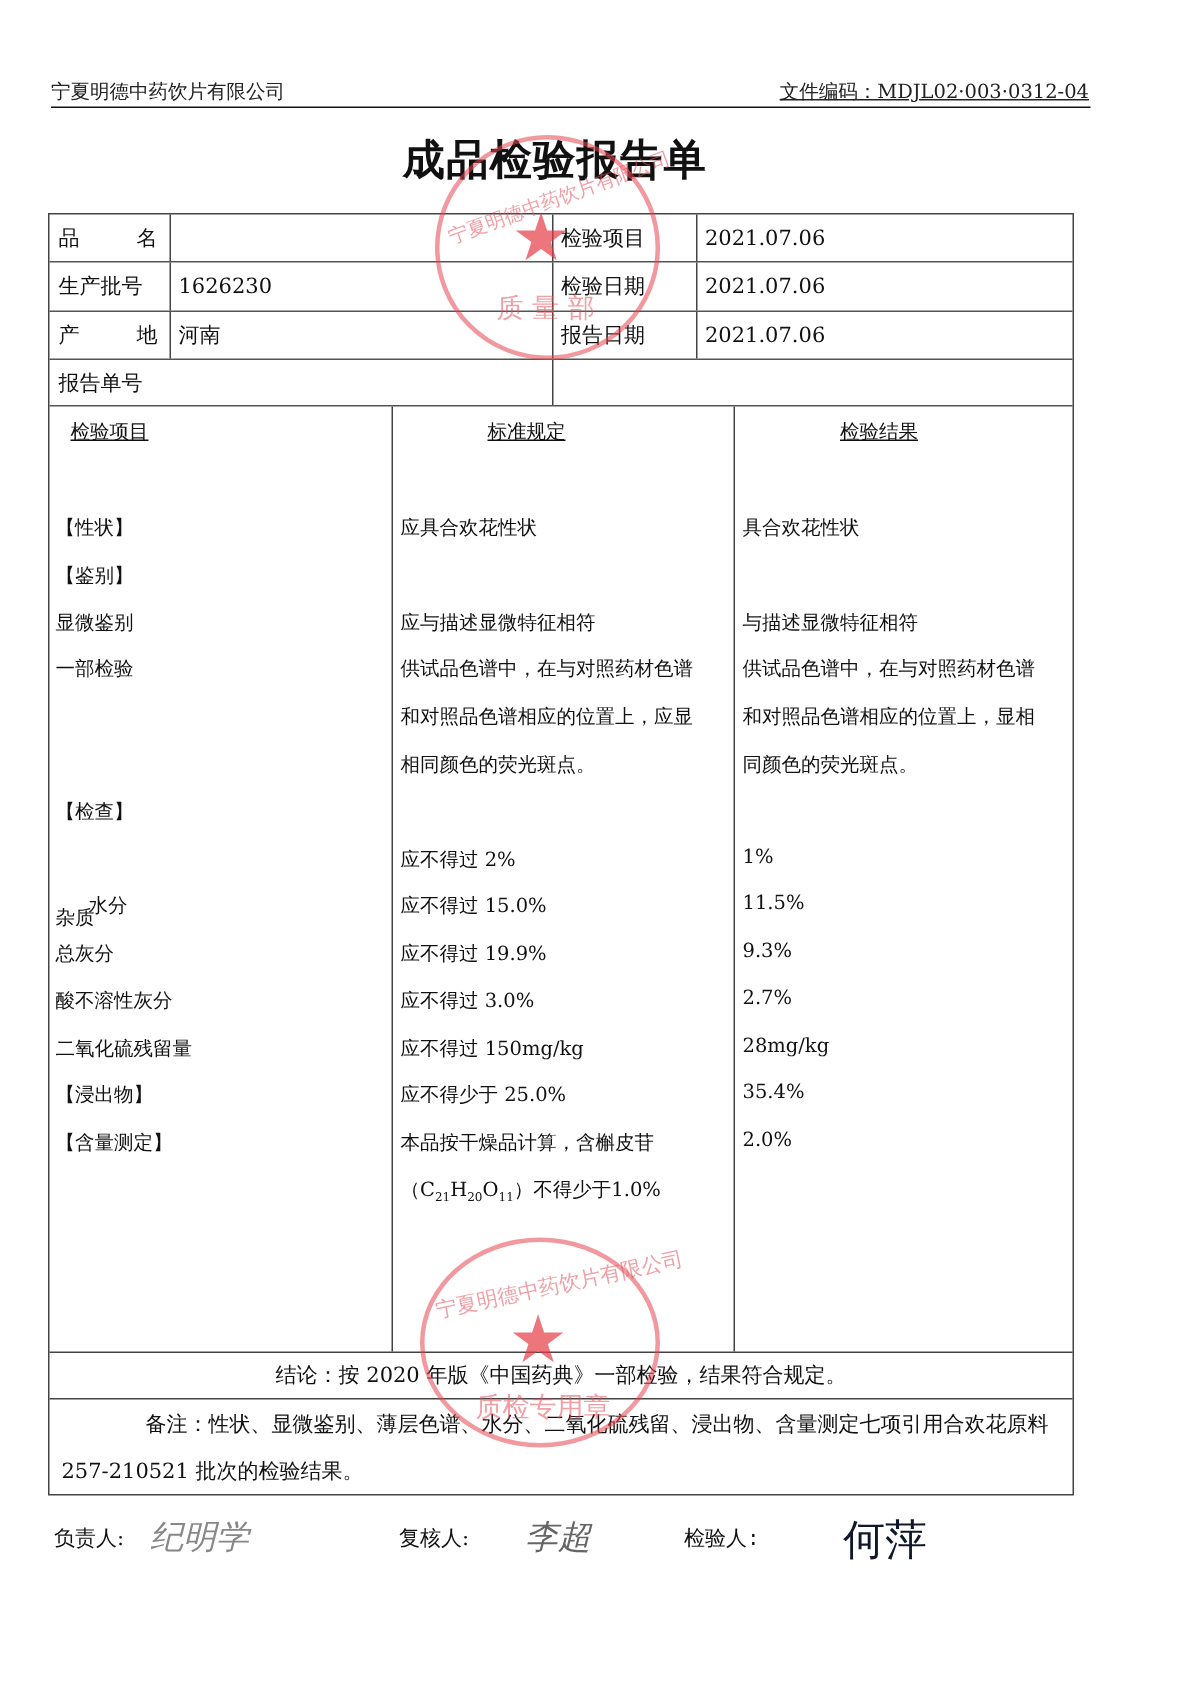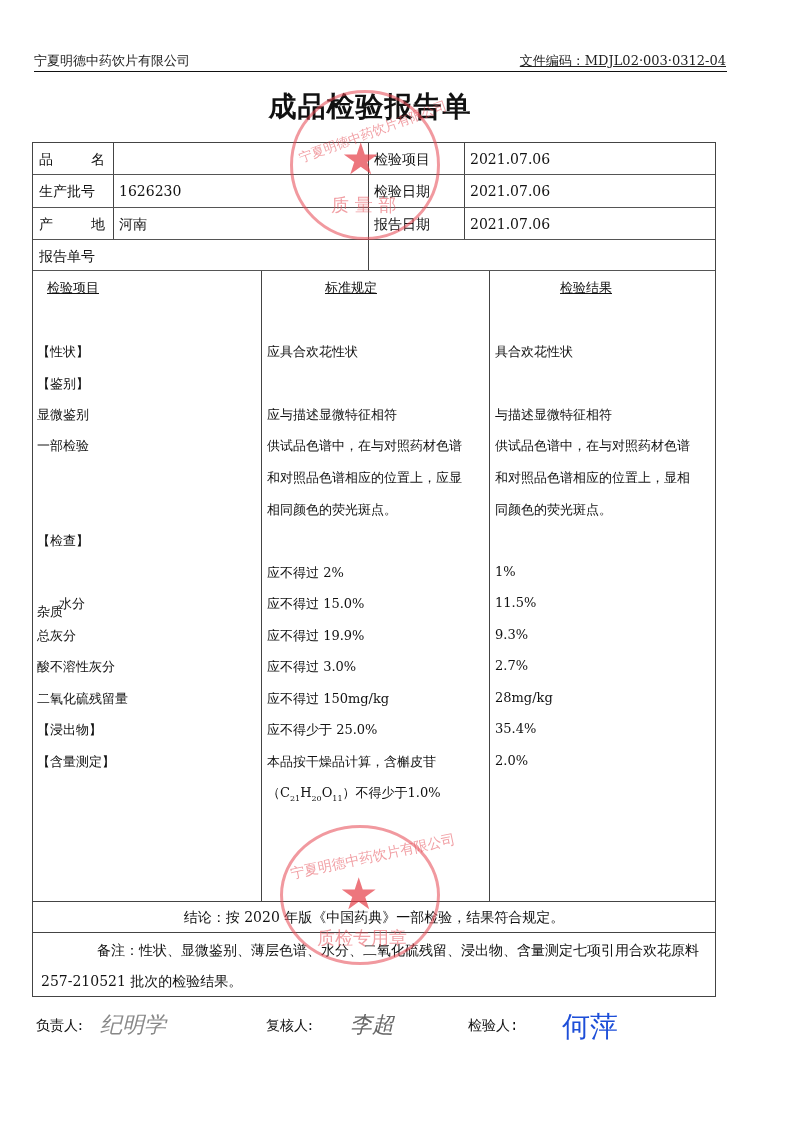--- a/index.html
+++ b/index.html
@@ -157,22 +157,22 @@
   </div>
 
   <div class="conclusion">结论：按 2020 年版《中国药典》一部检验，结果符合规定。</div>
   <div class="remark">备注：性状、显微鉴别、薄层色谱、水分、二氧化硫残留、浸出物、含量测定七项引用合欢花原料 257-210521 批次的检验结果。</div>
 </div>
 
 <div class="sign" style="left:36px;">负责人:</div>
 <div class="sig" style="left:100px;top:1010px;font-size:22px;font-style:italic;color:#888;">纪明学</div>
 <div class="sign" style="left:266px;">复核人:</div>
 <div class="sig" style="left:350px;top:1010px;font-size:22px;font-style:italic;color:#666;">李超</div>
-<div class="sign" style="left:468px;font-family:Liberation Mono, monospace;">检验人:</div>
-<div class="sig" style="left:562px;top:1008px;font-size:28px;color:#1d4ed8;">何萍</div>
+<div class="sign" style="left:456px;font-family:Liberation Mono, monospace;">检验人:</div>
+<div class="sig" style="left:562px;top:1008px;font-size:28px;color:#0f172a;">何萍</div>
 
 <div class="stamp" style="left:290px;top:90px;width:150px;height:150px;">
   <div class="stamp-text" style="left:2px;top:30px;font-size:13px;transform:rotate(-20deg);">宁夏明德中药饮片有限公司</div>
   <div class="stamp-star" style="left:48px;top:44px;">★</div>
   <div class="stamp-text" style="left:38px;top:100px;">质 量 部</div>
 </div>
 <div class="stamp" style="left:280px;top:825px;width:160px;height:140px;">
   <div class="stamp-text" style="left:6px;top:20px;font-size:14px;transform:rotate(-12deg);">宁夏明德中药饮片有限公司</div>
   <div class="stamp-star" style="left:56px;top:44px;">★</div>
   <div class="stamp-text" style="left:34px;top:98px;text-align:center;">质检专用章</div>

